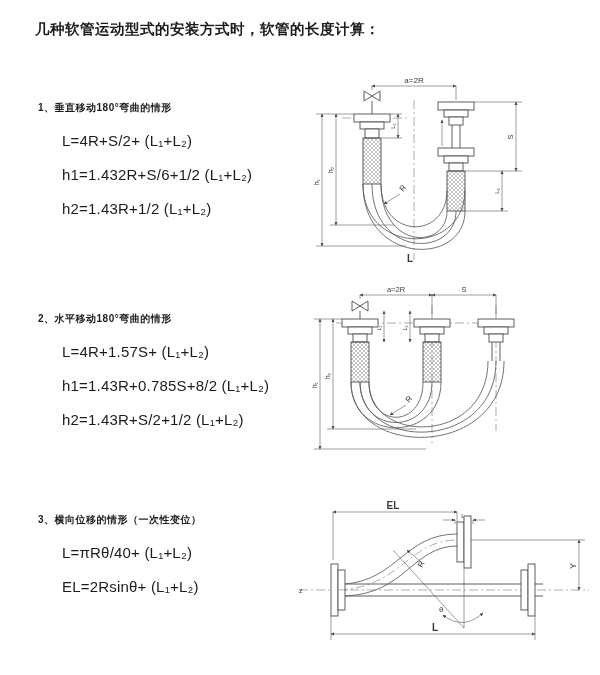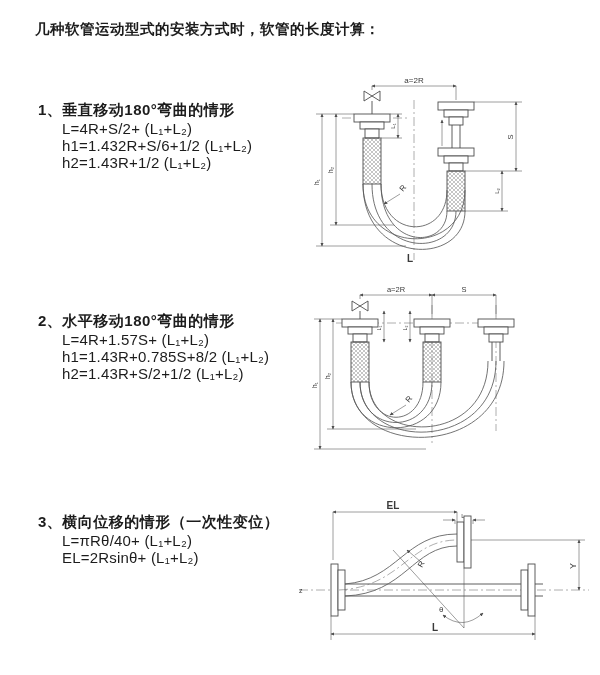--- a/index.html
+++ b/index.html
@@ -9,22 +9,22 @@
   }
   .page{position:absolute;inset:0;background:#fff;}
   .doc-title{
     position:absolute;left:35px;top:20px;font-size:14.5px;font-weight:700;
     letter-spacing:0.5px;white-space:nowrap;
   }
   .section{position:absolute;left:38px;}
   .sec1{top:101px;}
   .sec2{top:312px;}
   .sec3{top:513px;}
-  .sec-heading{font-size:15px;font-weight:700;letter-spacing:0.5px;white-space:nowrap;}
-  .formula{font-size:15px;font-weight:400;margin-left:24px;white-space:nowrap;letter-spacing:0.2px;}
+  .sec-heading{font-size:10px;font-weight:700;letter-spacing:0.5px;white-space:nowrap;}
+  .formula{font-size:15px;font-weight:400;margin-left:24px;margin-top:17px;white-space:nowrap;letter-spacing:0.2px;}
   .diagram{position:absolute;}
   .d1{left:306px;top:70px;width:244px;height:196px;}
   .d2{left:306px;top:281px;width:244px;height:178px;}
   .d3{left:293px;top:498px;width:302px;height:150px;}
   svg{display:block;}
   svg text{font-family:"Liberation Sans","DejaVu Sans",sans-serif;fill:#3a3a3a;}
   .ln{stroke:#4d4d4d;stroke-width:0.9;fill:none;}
   .fl{stroke:#4d4d4d;stroke-width:0.9;fill:#ffffff;}
   .hose{stroke:#5a5a5a;stroke-width:0.85;fill:none;}
   .dim{stroke:#4d4d4d;stroke-width:0.55;fill:none;}

